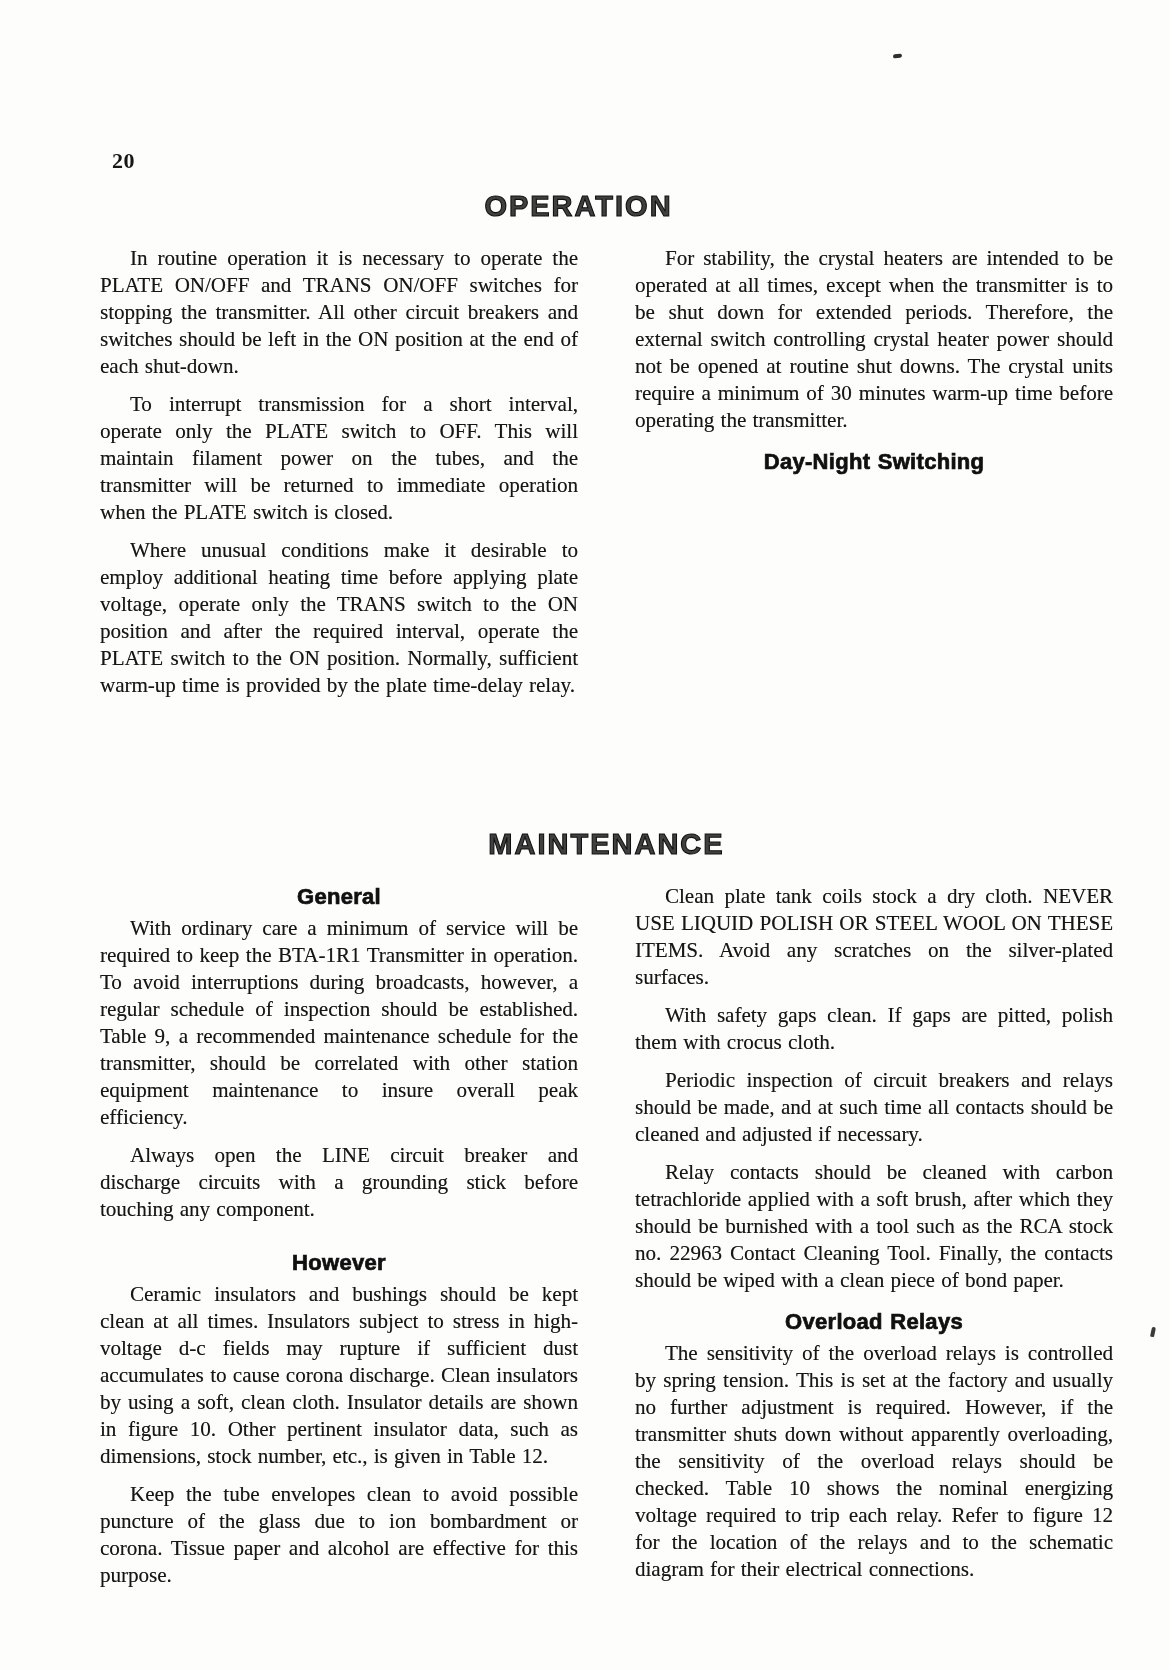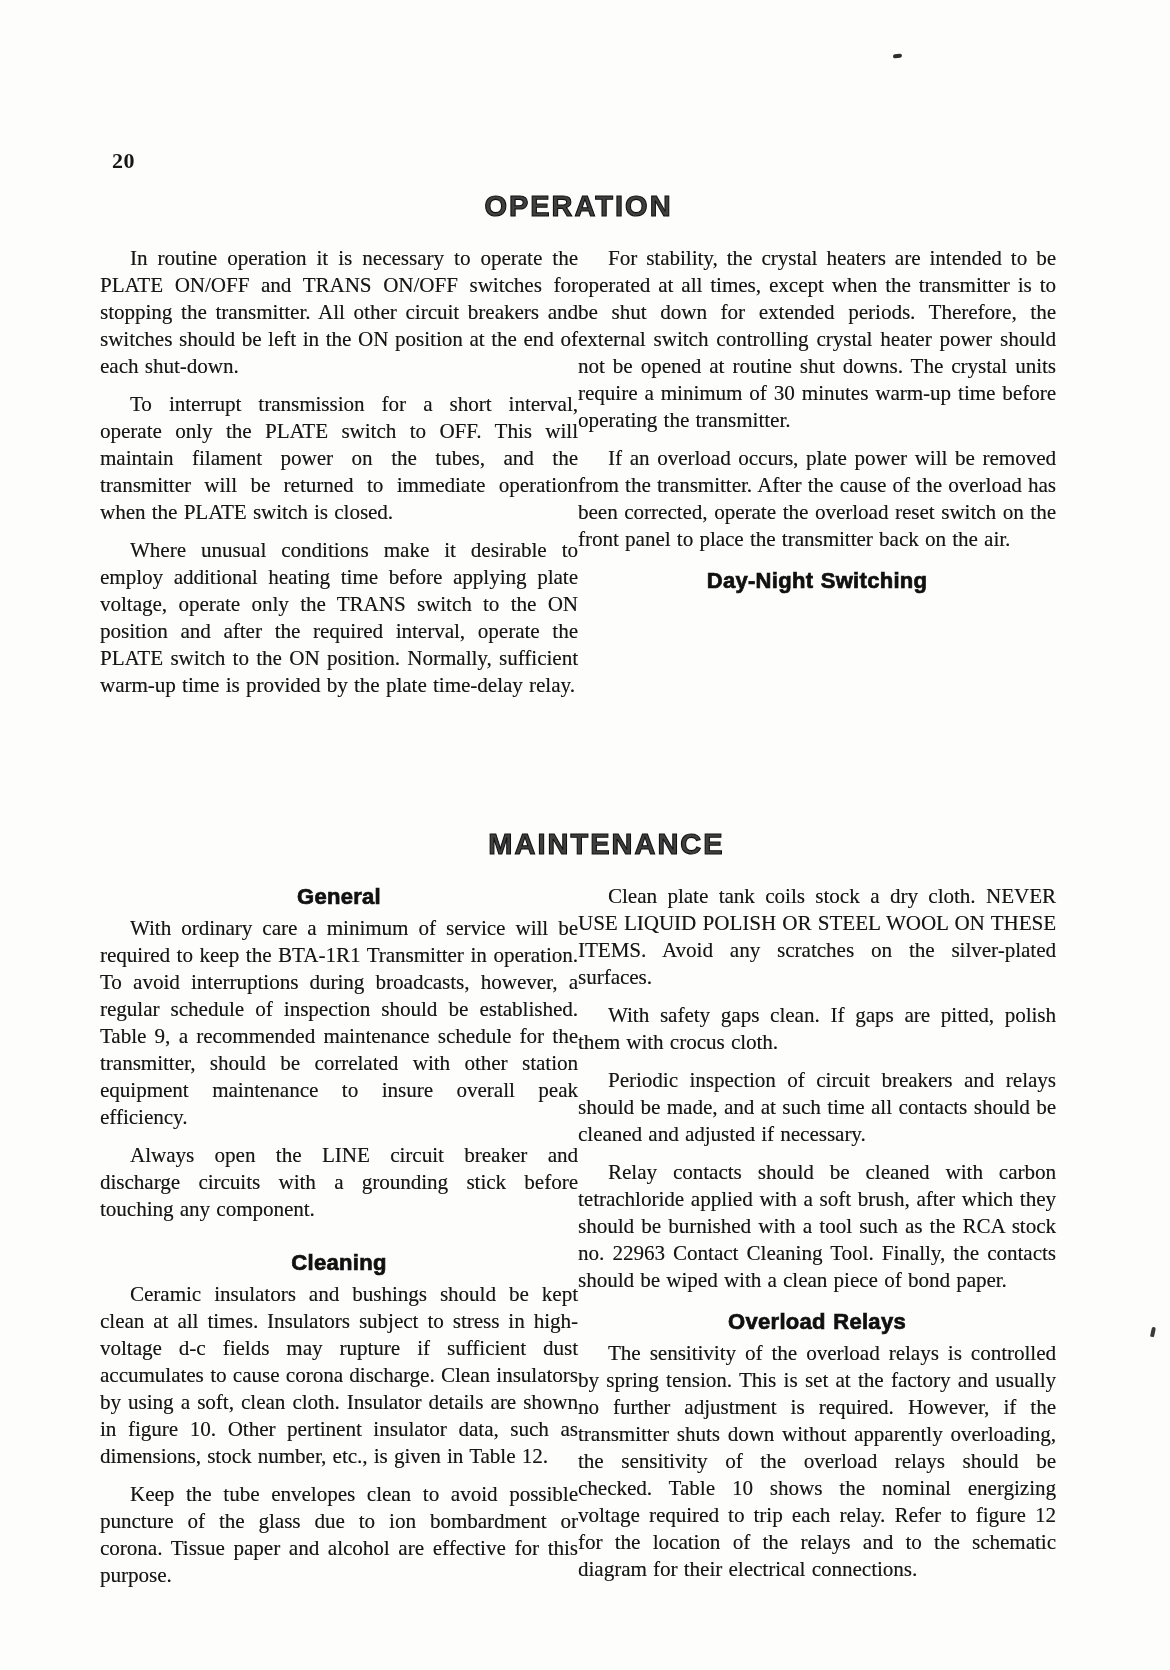--- a/index.html
+++ b/index.html
@@ -39,20 +39,21 @@
     letter-spacing: 2px;
     color: #404040;
     -webkit-text-stroke: 1.1px #101010;
   }
   .section-operation .section-title .nudge {
     display: inline-block;
     transform: translateX(-28px);
   }
   .cols {
     display: flex;
+    gap: 57px;
     margin-top: 21px;
   }
   .col {
     width: 478px;
     font-size: 21px;
     line-height: 27px;
     text-align: justify;
     word-spacing: 1px;
     hyphens: auto;
     -webkit-hyphens: auto;
@@ -107,34 +108,33 @@
   <section class="section section-operation">
     <h1 class="section-title"><span class="nudge">OPERATION</span></h1>
     <div class="cols">
       <div class="col">
         <p>In routine operation it is necessary to operate the PLATE ON/OFF and TRANS ON/OFF switches for stopping the transmitter. All other circuit breakers and switches should be left in the ON position at the end of each shut-down.</p>
         <p>To interrupt transmission for a short interval, operate only the PLATE switch to OFF. This will maintain filament power on the tubes, and the transmitter will be returned to immediate operation when the PLATE switch is closed.</p>
         <p>Where unusual conditions make it desirable to employ additional heating time before applying plate voltage, operate only the TRANS switch to the ON position and after the required interval, operate the PLATE switch to the ON position. Normally, sufficient warm-up time is provided by the plate time-delay relay.</p>
       </div>
       <div class="col">
         <p>For stability, the crystal heaters are intended to be operated at all times, except when the transmitter is to be shut down for extended periods. Therefore, the external switch controlling crystal heater power should not be opened at routine shut downs. The crystal units require a minimum of 30 minutes warm-up time before operating the transmitter.</p>
-        <p>If an overload occurs, plate power will be removed from the transmitter. After the cause of the overload has been corrected, operate the overload reset switch on the front panel to place the transmitter back on the air.</p>
         <h2 class="subhead">Day-Night Switching</h2>
       </div>
     </div>
   </section>
 
   <section class="section section-maintenance">
     <h1 class="section-title">MAINTENANCE</h1>
     <div class="cols">
       <div class="col">
         <h2 class="subhead first">General</h2>
         <p>With ordinary care a minimum of service will be required to keep the BTA-1R1 Transmitter in operation. To avoid interruptions during broadcasts, however, a regular schedule of inspection should be established. Table 9, a recommended maintenance schedule for the transmitter, should be correlated with other station equipment maintenance to insure overall peak efficiency.</p>
         <p>Always open the LINE circuit breaker and discharge circuits with a grounding stick before touching any component.</p>
-        <h2 class="subhead spaced">Cleaning</h2>
+        <h2 class="subhead spaced">However</h2>
         <p>Ceramic insulators and bushings should be kept clean at all times. Insulators subject to stress in high-voltage d-c fields may rupture if sufficient dust accumulates to cause corona discharge. Clean insulators by using a soft, clean cloth. Insulator details are shown in figure 10. Other pertinent insulator data, such as dimensions, stock number, etc., is given in Table 12.</p>
         <p>Keep the tube envelopes clean to avoid possible puncture of the glass due to ion bombardment or corona. Tissue paper and alcohol are effective for this purpose.</p>
       </div>
       <div class="col">
         <p>Clean plate tank coils stock a dry cloth. NEVER USE LIQUID POLISH OR STEEL WOOL ON THESE ITEMS. Avoid any scratches on the silver-plated surfaces.</p>
         <p>With safety gaps clean. If gaps are pitted, polish them with crocus cloth.</p>
         <p>Periodic inspection of circuit breakers and relays should be made, and at such time all contacts should be cleaned and adjusted if necessary.</p>
         <p>Relay contacts should be cleaned with carbon tetrachloride applied with a soft brush, after which they should be burnished with a tool such as the RCA stock no. 22963 Contact Cleaning Tool. Finally, the contacts should be wiped with a clean piece of bond paper.</p>
         <h2 class="subhead">Overload Relays</h2>
         <p>The sensitivity of the overload relays is controlled by spring tension. This is set at the factory and usually no further adjustment is required. However, if the transmitter shuts down without apparently overloading, the sensitivity of the overload relays should be checked. Table 10 shows the nominal energizing voltage required to trip each relay. Refer to figure 12 for the location of the relays and to the schematic diagram for their electrical connections.</p>

